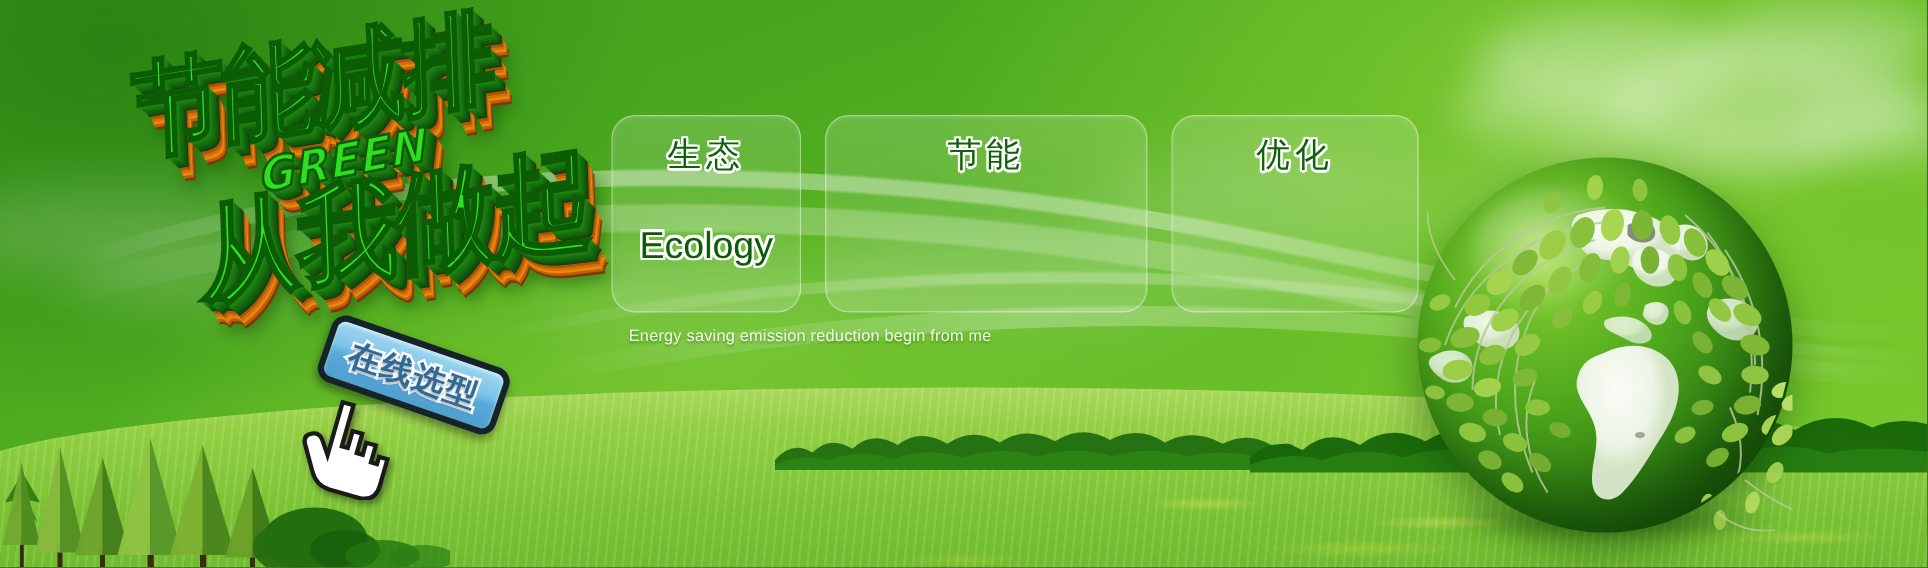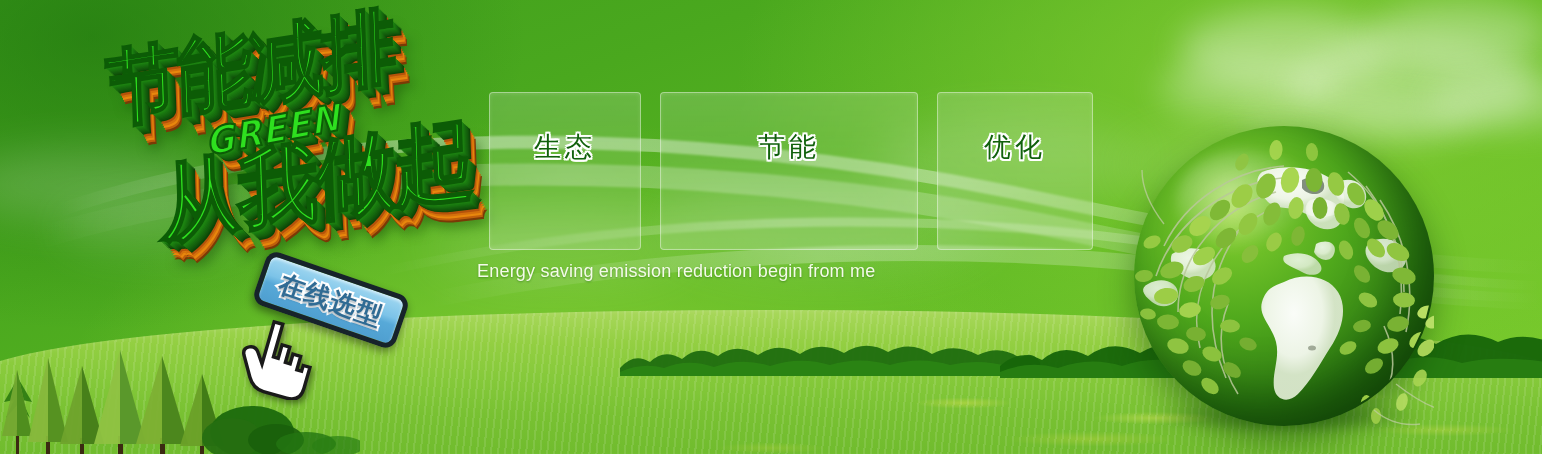--- a/index.html
+++ b/index.html
@@ -174,30 +174,30 @@
     pointer-events:none;
   }
 
   
   .cards{
     position:absolute; left:489px; top:92px;
     display:flex; gap:19px;
   }
   .card{
     width:152px; height:158px;
-    border-radius:4px;
+    border-radius:19px;
     background:linear-gradient(to bottom, rgba(255,255,255,.16) 0%, rgba(255,255,255,.10) 50%, rgba(255,255,255,.17) 100%);
     border:1px solid rgba(255,255,255,.42);
     box-shadow:0 1px 4px rgba(255,255,255,.12) inset;
     display:flex; flex-direction:column; align-items:center;
-    padding-top:36px;
+    padding-top:13px;
     backdrop-filter:blur(1px);
   }
   .card.wide{ width:258px; }
-  .card.wide2{ width:156px; }
+  .card.wide2{ width:198px; }
   .card-cn{
     font-size:27px; font-weight:normal;
     color:#11610c;
     font-family:"DejaVu Sans","Liberation Sans",sans-serif;
     text-shadow:
       -1.6px -1.6px 0 #fff, 1.6px -1.6px 0 #fff, -1.6px 1.6px 0 #fff, 1.6px 1.6px 0 #fff,
       0 -1.8px 0 #fff, 0 1.8px 0 #fff, -1.8px 0 0 #fff, 1.8px 0 0 #fff;
     letter-spacing:4px;
   }
   .card-en{
@@ -206,22 +206,22 @@
     color:#0d5a08;
     font-family:"Liberation Sans", sans-serif;
     text-shadow:
       -1.7px -1.7px 0 #fff, 1.7px -1.7px 0 #fff, -1.7px 1.7px 0 #fff, 1.7px 1.7px 0 #fff,
       0 -2px 0 #fff, 0 2px 0 #fff, -2px 0 0 #fff, 2px 0 0 #fff;
     white-space:nowrap;
   }
 
   
   .subtitle{
-    position:absolute; left:477px; top:261px;
-    font-size:18px;
+    position:absolute; left:503px; top:261px;
+    font-size:13px;
     color:#f4fbe8;
     font-family:"Liberation Sans", sans-serif;
     text-shadow:0 1px 2px rgba(25,90,10,.45);
     letter-spacing:.2px;
   }
 </style>
 </head>
 <body>
 
 <div class="banner">
@@ -480,20 +480,21 @@
       <path d="M24,6 L33,6 L33,40 L38,40 L38,26 L46,26 L46,42 L51,42 L51,32 L59,32 L59,46
                L64,46 L64,40 L71,40 L71,62 Q71,76 57,76 L33,76 Q22,76 16,66 L4,46
                Q1,40 7,37 Q13,34 17,40 L24,50 Z" fill="#ffffff" stroke="#1a1a1a" stroke-width="3.4" stroke-linejoin="miter"></path>
     </g>
   </svg>
 
   <div class="cards">
 
     <div class="card">
       <span class="card-cn">生态</span>
+      <span class="card-en">Ecology</span>
     </div>
 
     <div class="card wide">
       <span class="card-cn">节能</span>
     </div>
 
     <div class="card wide2">
       <span class="card-cn">优化</span>
     </div>
 

